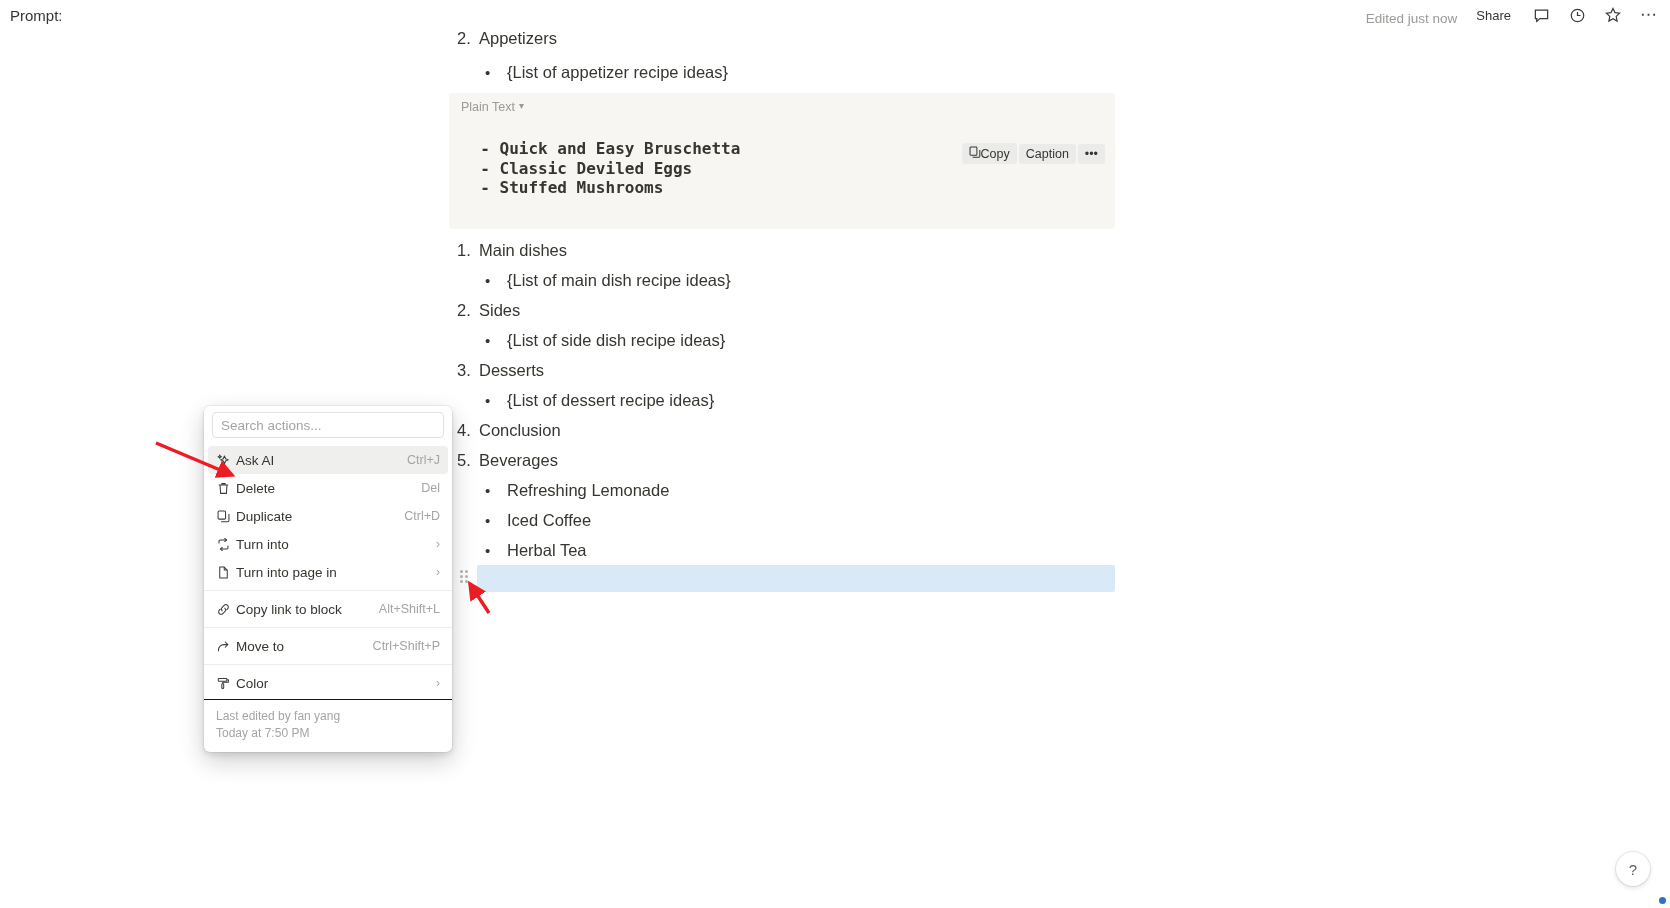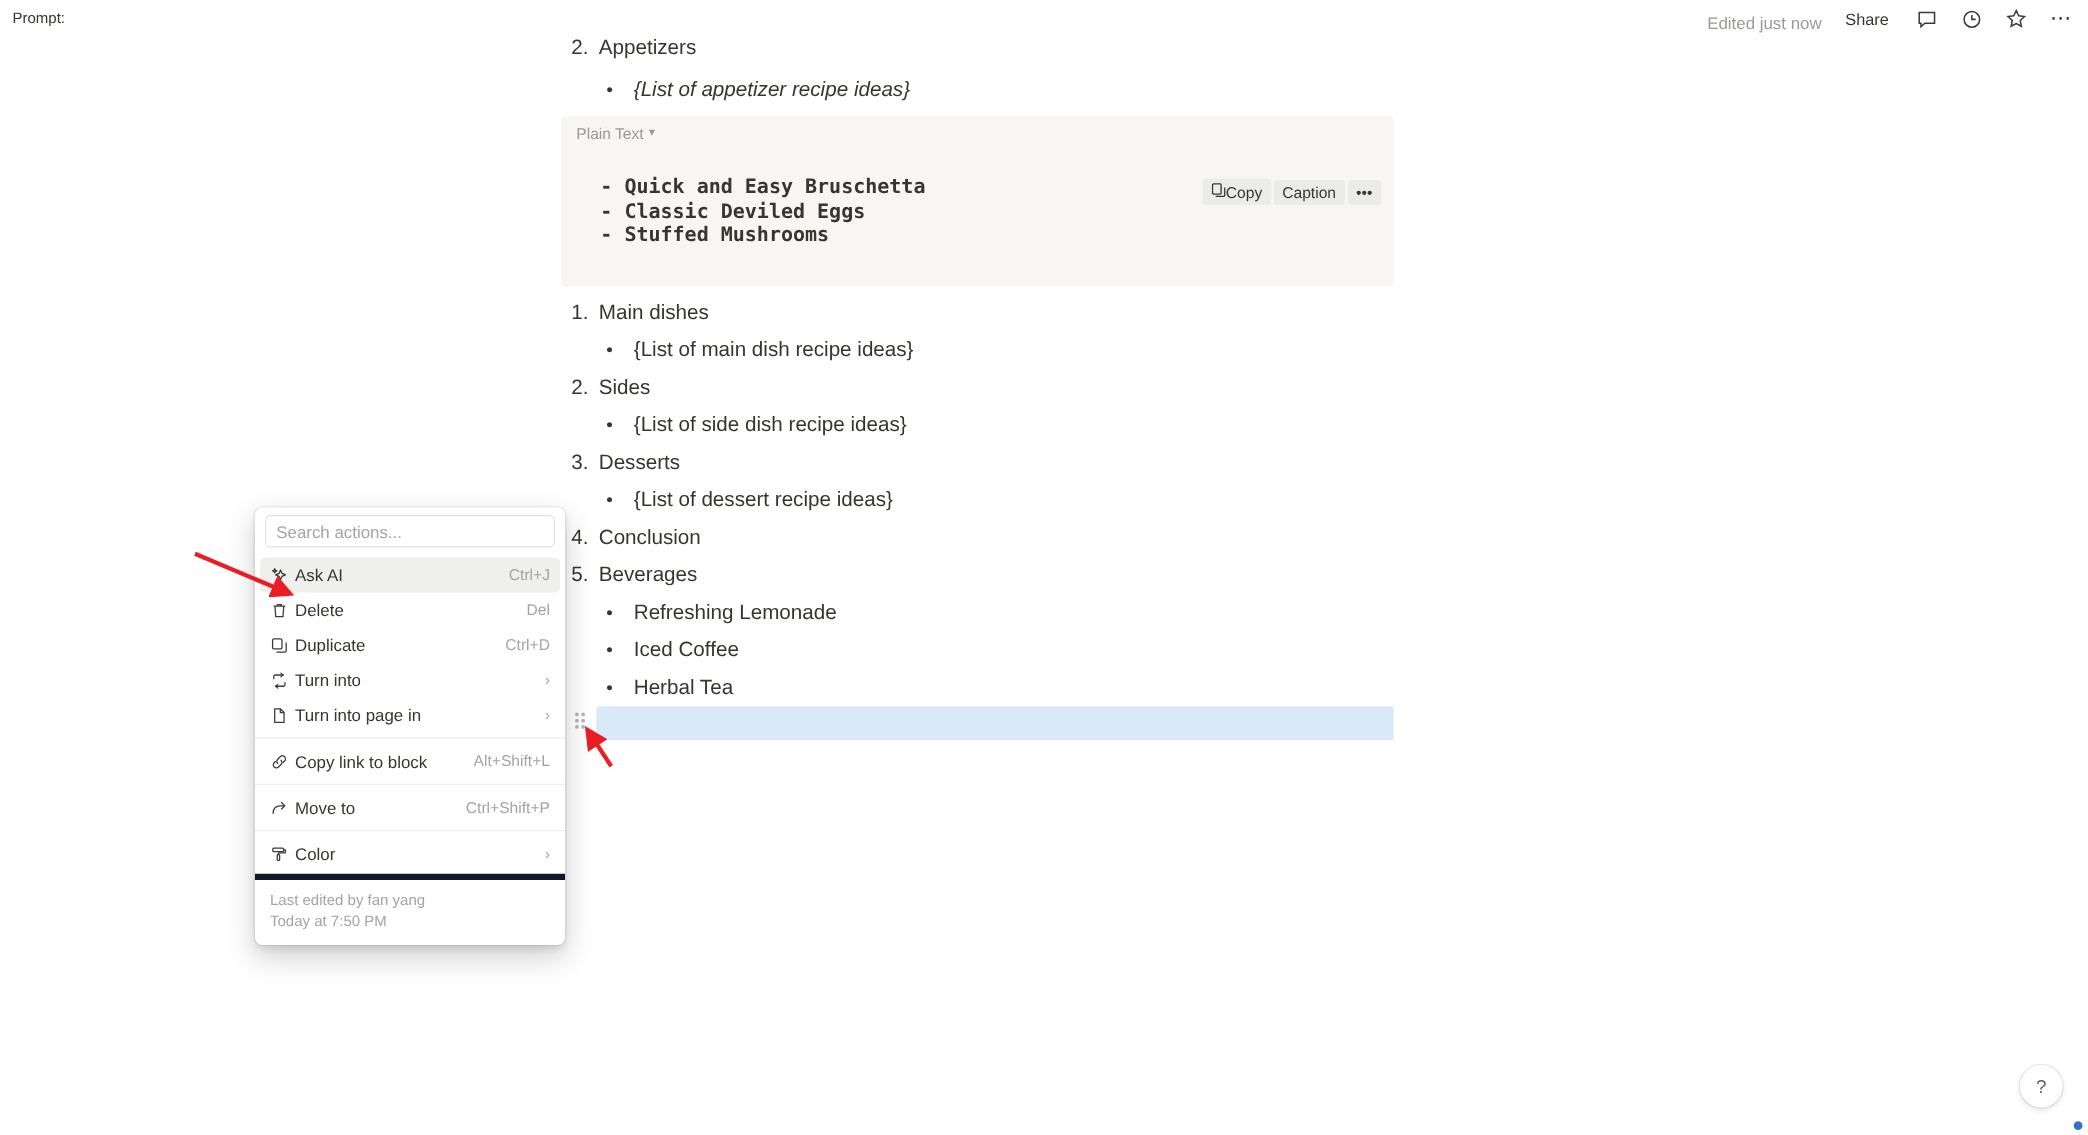--- a/index.html
+++ b/index.html
@@ -11,21 +11,21 @@
     color: #37352f;
     overflow: hidden;
   }
 
   
   .topbar {
     position: absolute; top: 0; left: 0; width: 1670px; height: 32px;
   }
   .prompt-label {
     position: absolute; left: 10px; top: 7px;
-    font-size: 12px; color: #37352f;
+    font-size: 15px; color: #37352f;
   }
   .topbar-right {
     position: absolute; right: 10px; top: 4px;
     display: flex; align-items: flex-end; gap: 14px;
   }
   .edited-note { font-size: 13.5px; color: #9b9a97; }
   .share-btn { font-size: 13px; color: #37352f; padding: 3px 5px; border-radius: 4px; cursor: pointer; }
   .ticon { width: 22px; height: 22px; display: flex; align-items: center; justify-content: center; cursor: pointer; border-radius: 4px; }
   .ticon svg { display: block; }
   .dots-icon { font-size: 17px; line-height: 10px; color: #3b3b39; letter-spacing: 1px; }
@@ -152,21 +152,21 @@
   .ctx-label { flex: 1 1 auto; white-space: nowrap; }
   .ctx-right {
     color: #a5a4a1;
     font-size: 12.5px;
     white-space: nowrap;
     margin-left: 8px;
   }
   .ctx-chev { color: #a5a4a1; font-size: 12px; margin-left: 8px; }
 
   .ctx-footer {
-    border-top: 5px solid #0f172a;
+    border-top: 1px solid #0f172a;
     padding: 8px 12px 10px 12px;
     color: #a5a4a1;
     font-size: 12px;
     line-height: 17px;
   }
 
   
   .arrow { position: absolute; pointer-events: none; }
 
   
@@ -212,21 +212,21 @@
       <span class="dots-icon">⋯</span>
     </span>
   </div>
 </div>
 
 <div class="doc">
 
   <div class="olitem" style="left:457px; top:26px;">
     <span class="num">2.</span><span>Appetizers</span>
   </div>
-  <div class="blitem" style="left:485px; top:60px;font-style:italic;">
+  <div class="blitem" style="left:485px; top:60px;">
     <span class="bullet">•</span><span>{List of appetizer recipe ideas}</span>
   </div>
 
   <div class="codeblock">
     <div class="code-lang">
       <span>Plain Text</span>
       <span class="chev">▾</span>
     </div>
     <div class="code-toolbar">
       <span class="tb">

